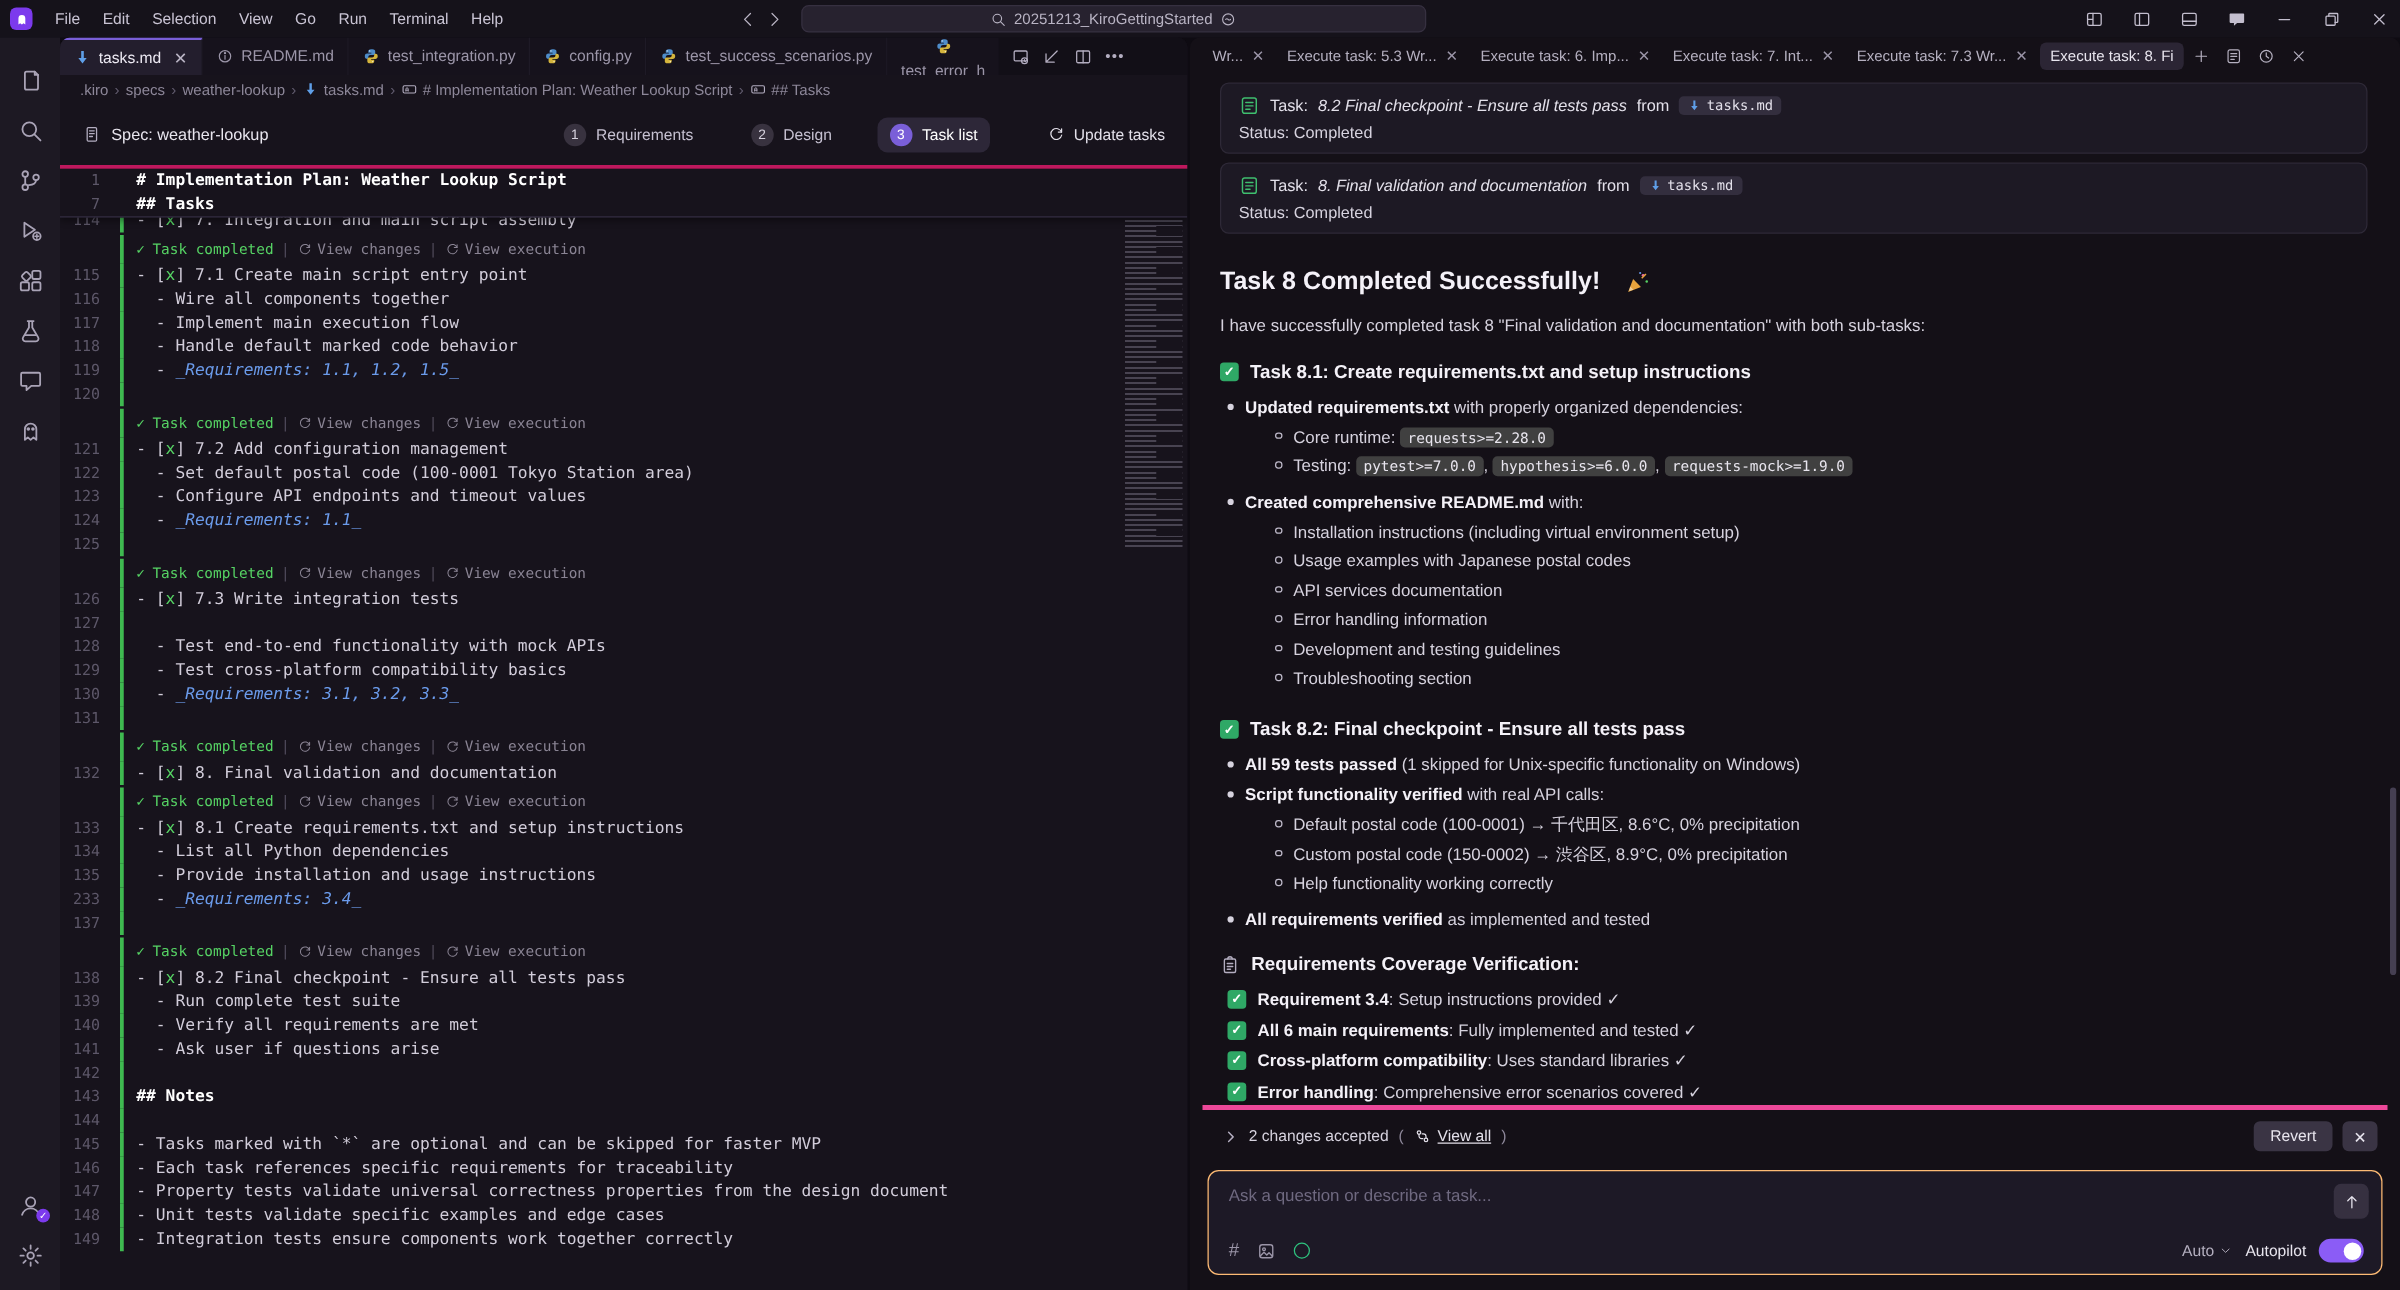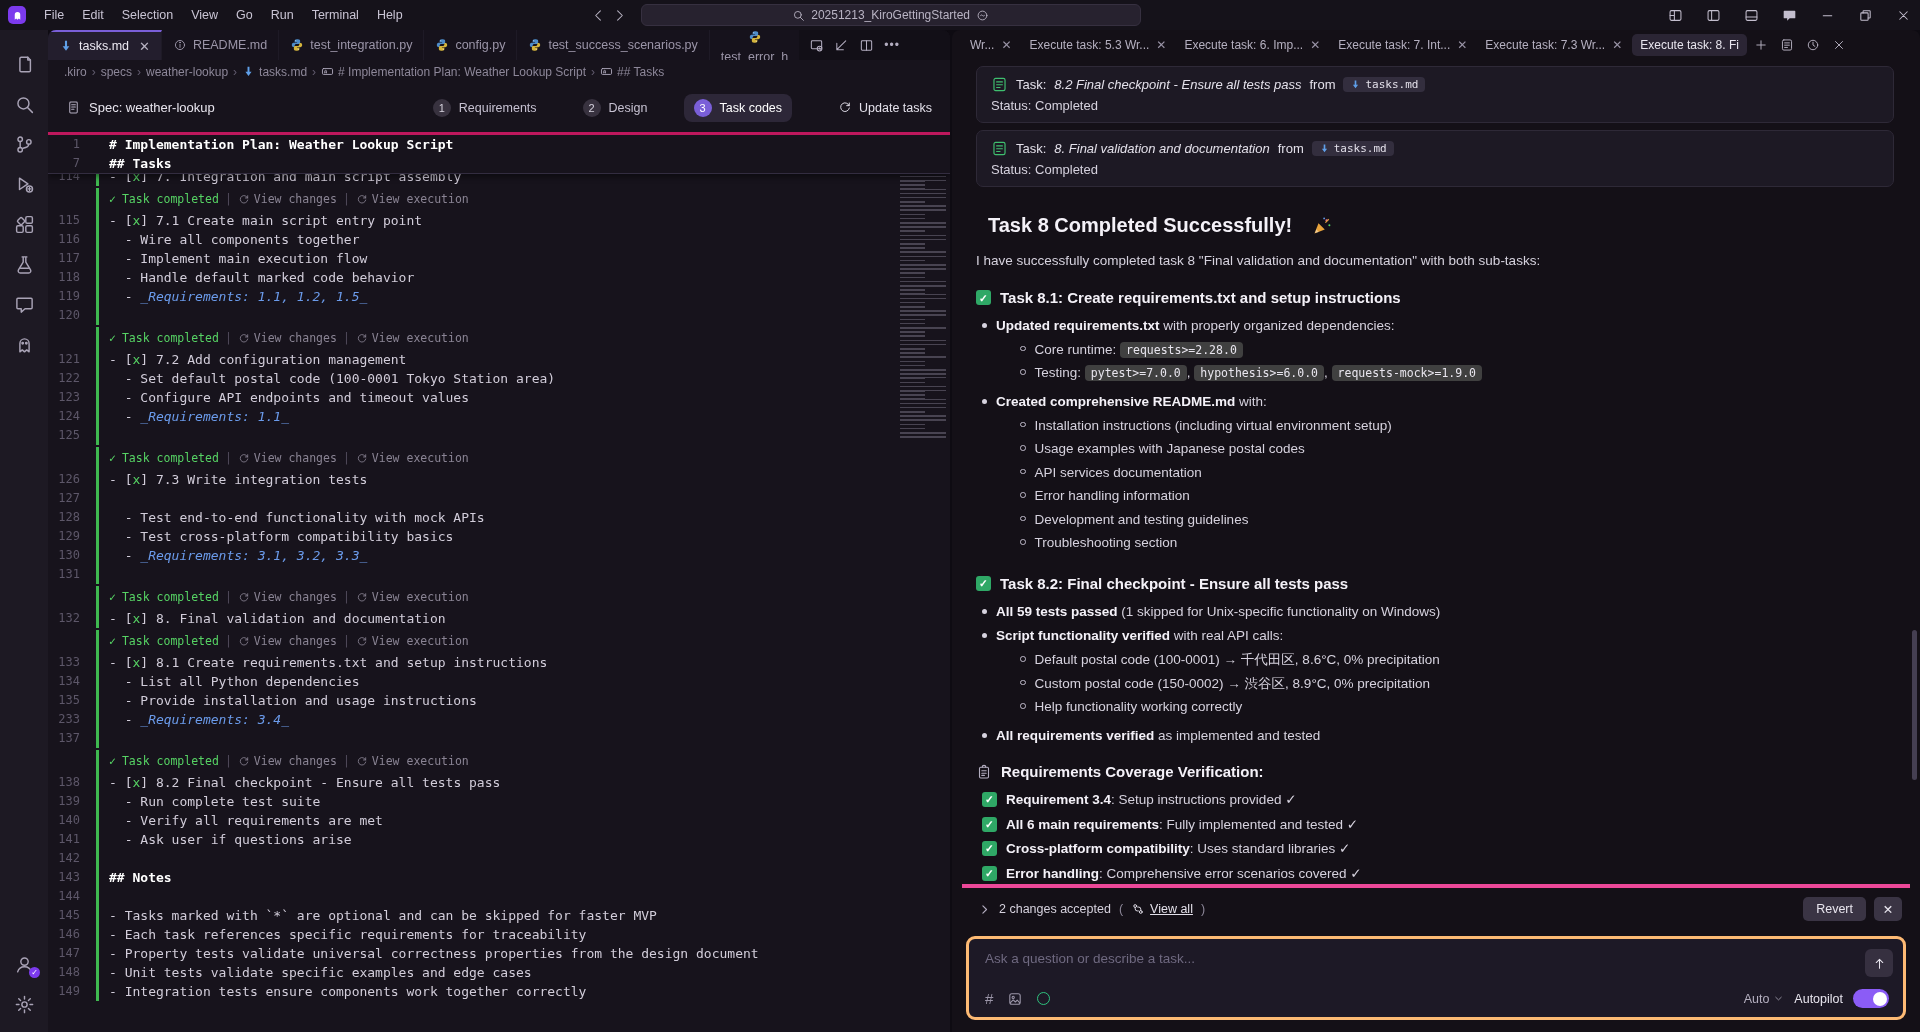--- a/index.html
+++ b/index.html
@@ -99,21 +99,21 @@
   .chat-scroll { flex:1; overflow:hidden; padding:6px 26px 0 24px; }
   .card { background:#1d1924; border:1px solid #2e2937; border-radius:7px; padding:9px 14px; margin-bottom:7px; }
   .card-line1 { display:flex; align-items:center; gap:8px; color:#e3e0ea; font-size:13px; }
   .card-line1 .ic { width:17px; height:17px; color:#3fbf6f; }
   .card-title { font-style:italic; }
   .chip { display:inline-flex; align-items:center; gap:4px; background:#332e3e; border-radius:4px; padding:1px 7px; font-family:"DejaVu Sans Mono", monospace; font-size:11px; color:#e3e0ea; }
   .chip .ic { width:11px; height:11px; color:#5f9fe8; }
   .card-status { margin-top:5px; color:#d6d2de; font-size:13px; }
 
   .md { padding-top:10px; }
-  .md-h2 { font-size:20px; font-weight:bold; color:#f4f1f8; margin:10px 12px 14px; display:flex; align-items:center; gap:20px; }
+  .md-h2 { font-size:20px; font-weight:bold; color:#f4f1f8; margin:10px 0 14px; display:flex; align-items:center; gap:20px; }
   .md-h2 .ic { width:20px; height:20px; }
   .md-p { color:#d6d2de; font-size:13.5px; line-height:1.5; margin:8px 0 14px; }
   .md-h3 { font-size:15px; font-weight:bold; color:#f4f1f8; margin:18px 0 10px; display:flex; align-items:center; gap:9px; }
   .md-h3 .ic { width:16px; height:16px; color:#b3adc0; }
   .chk { width:15px; height:15px; flex:none; background:#2fa866; border-radius:3px; color:#fff; font-size:10.5px; font-weight:bold; display:inline-flex; align-items:center; justify-content:center; }
   .md-ul { margin:4px 0 10px 6px; }
   .md-li { display:flex; align-items:flex-start; gap:9px; margin:5px 0; font-size:13.5px; line-height:1.45; color:#d6d2de; }
   .bullet { width:5px; height:5px; border-radius:50%; background:#d6d2de; flex:none; margin-top:7px; }
   .md-li .chk { margin-top:2px; }
   .sub-ul { margin:4px 0 2px 24px; }
@@ -124,21 +124,21 @@
 
   .changes-bar { flex:none; border-top:4px solid #ec4899; margin:0 10px; padding:9px 8px 9px 16px; display:flex; align-items:center; gap:8px; font-size:12.5px; color:#d6d2de; }
   .changes-bar .chev { color:#b3adc0; width:13px; height:13px; }
   .paren { color:#8d8799; }
   .view-all { color:#e3e0ea; text-decoration:underline; display:flex; align-items:center; gap:5px; }
   .view-all .ic { width:14px; height:14px; }
   .cb-right { margin-left:auto; display:flex; gap:8px; }
   .btn { background:#3a3444; border:none; border-radius:5px; color:#e8e5ee; font-size:12.5px; padding:5px 13px; font-family:inherit; }
   .btn.sq { width:28px; padding:0; display:flex; align-items:center; justify-content:center; }
 
-  .input-box { flex:none; margin:6px 14px 12px; background:#1d1926; border:3px solid #fdba74; border-radius:9px; padding:12px 12px 10px 16px; position:relative; height:84px; }
+  .input-box { flex:none; margin:6px 14px 12px; background:#1d1926; border:1px solid #fdba74; border-radius:9px; padding:12px 12px 10px 16px; position:relative; height:84px; }
   .placeholder { color:#6f6980; font-size:13.5px; }
   .send-btn { position:absolute; top:10px; right:10px; width:28px; height:28px; background:#363040; border-radius:6px; display:flex; align-items:center; justify-content:center; color:#e8e5ee; }
   .send-btn .ic { width:15px; height:15px; }
   .input-foot { position:absolute; left:16px; right:14px; bottom:9px; display:flex; align-items:center; gap:14px; color:#9b95a8; }
   .hash-ic { font-size:15px; color:#9b95a8; }
   .input-foot .ic { width:16px; height:16px; }
   .ring { width:13px; height:13px; border:1.7px solid #2ec27e; border-radius:50%; }
   .if-right { margin-left:auto; display:flex; align-items:center; gap:10px; font-size:12.5px; }
   .auto { display:flex; align-items:center; gap:4px; color:#b5b0c0; }
   .auto .ic { width:11px; height:11px; }
@@ -488,21 +488,21 @@
           <div class="step">
             <span class="num">1</span>
             <span>Requirements</span>
           </div>
           <div class="step">
             <span class="num">2</span>
             <span>Design</span>
           </div>
           <div class="step active">
             <span class="num">3</span>
-            <span>Task codes</span>
+            <span>Task list</span>
           </div>
         </div>
       <div class="update-btn">
         <span class="ic" id="upd-ic">
             <svg viewBox="0 0 16 16" fill="none" stroke="currentColor" stroke-width="1.1" stroke-linecap="round" stroke-linejoin="round">
               <path d="M12.8 5.4A5 5 0 1 0 13 8"></path>
               <path d="M12.9 2.3v3h-3"></path>
             </svg>
           </span>
         <span>Update tasks</span>

